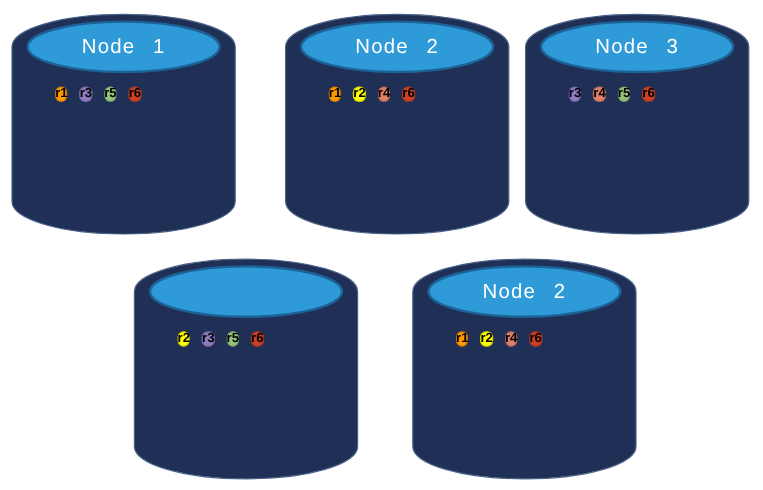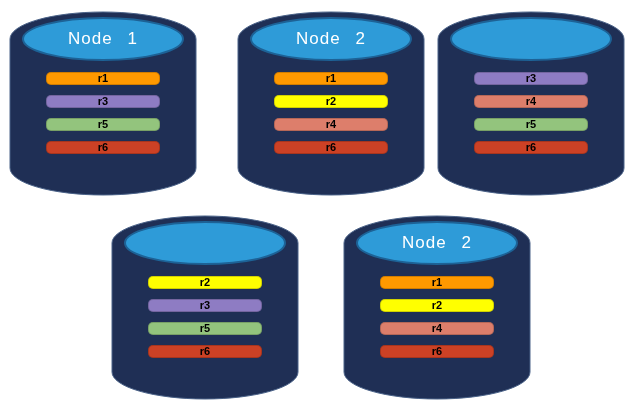--- a/index.html
+++ b/index.html
@@ -51,21 +51,21 @@
     letter-spacing: 1px;
     word-spacing: 9px;
     white-space: nowrap;
   }
   .bars {
     position: absolute;
     top: 62px;
     left: 38px;
     width: 114px;
     display: flex;
-    flex-direction: column;
+    flex-direction: row;
     gap: 10px;
   }
   .bar {
     height: 13px;
     border-radius: 5px;
     display: flex;
     align-items: center;
     justify-content: center;
     box-shadow: inset 0 0 0 1px rgba(0,0,0,0.18);
   }
@@ -123,20 +123,21 @@
           <span>r6</span>
         </div>
     </div>
   </div>
 
   <div class="node n3">
     <svg viewBox="0 0 190 188">
       <path class="cyl-body" d="M2,29 A93,27 0 0 1 188,29 L188,158 A93,27 0 0 1 2,158 Z" fill="#1F2F55"></path>
       <ellipse class="cyl-top" cx="95" cy="29" rx="80" ry="21" fill="#2E9BD8"></ellipse>
     </svg>
+    <div class="node-title">Node 3</div>
     <div class="bars">
       <div class="bar" style="background: rgb(142, 124, 195);">
           <span>r3</span>
         </div>
       <div class="bar" style="background: rgb(221, 126, 107);">
           <span>r4</span>
         </div>
       <div class="bar" style="background: rgb(147, 196, 125);">
           <span>r5</span>
         </div>

